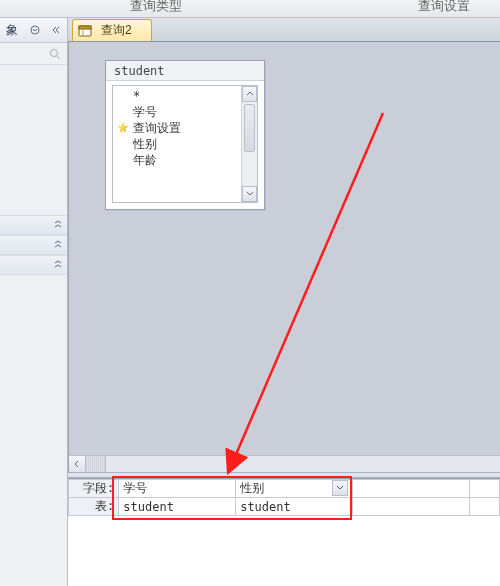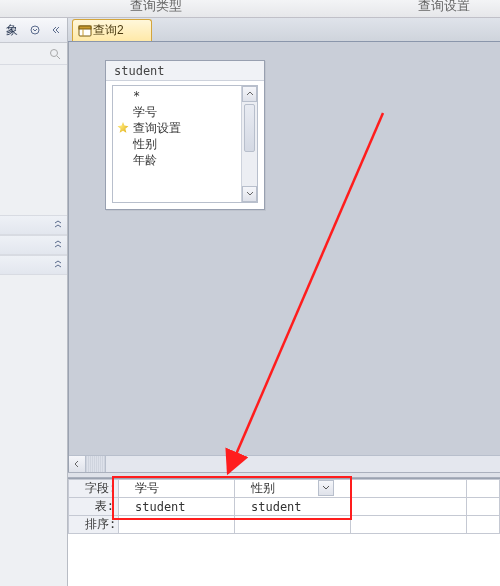--- a/index.html
+++ b/index.html
@@ -80,21 +80,21 @@
     align-items: flex-end;
     padding-left: 4px;
   }
   .tab {
     height: 22px;
     min-width: 80px;
     background: linear-gradient(#fff7da, #ffe9a8);
     border: 1px solid #d3a43c;
     border-bottom: none;
     border-radius: 3px 3px 0 0;
-    display: flex; align-items: center; gap: 0;
+    display: flex; align-items: center; gap: 8px;
     padding: 0 10px 0 4px;
     color: #4a3a10;
   }
   .tab svg { flex-shrink: 0; }
 
   
   .design-surface {
     position: absolute;
     left: 0; right: 0; top: 24px; height: 430px;
     background: #c9ced8;
@@ -202,21 +202,21 @@
   .qbe table {
     border-collapse: collapse;
     width: 100%;
     table-layout: fixed;
   }
   .qbe th, .qbe td {
     border: 1px solid #c5c9d3;
     height: 18px;
     font-size: 12px;
     font-family: "SimSun", monospace;
-    padding: 0 16px;
+    padding: 0 4px;
     text-align: left;
     background: #fff;
     overflow: hidden;
     white-space: nowrap;
   }
   .qbe th {
     width: 50px;
     text-align: right;
     background: #eef0f5;
     font-weight: normal;
@@ -377,27 +377,20 @@
         <td class="col"></td>
         <td class="narrow"></td>
       </tr>
       <tr>
         <th>表:</th>
         <td class="col">student</td>
         <td class="col">student</td>
         <td class="col"></td>
         <td class="narrow"></td>
       </tr>
-      <tr>
-        <th>排序:</th>
-        <td class="col"></td>
-        <td class="col"></td>
-        <td class="col"></td>
-        <td class="narrow"></td>
-      </tr>
     </tbody>
       </table>
   </div>
 
   <div class="annot-box" style="left:44px; top:458px; width:240px; height:44px;"></div>
   <svg class="annot-arrow" style="left:130px; top:90px;" width="200" height="380">
     <defs>
       <marker id="ah" markerWidth="12" markerHeight="12" refX="9" refY="5" orient="auto">
         <path d="M0 0 L10 5 L0 10 z" fill="#ff1d1d"></path>
       </marker>

